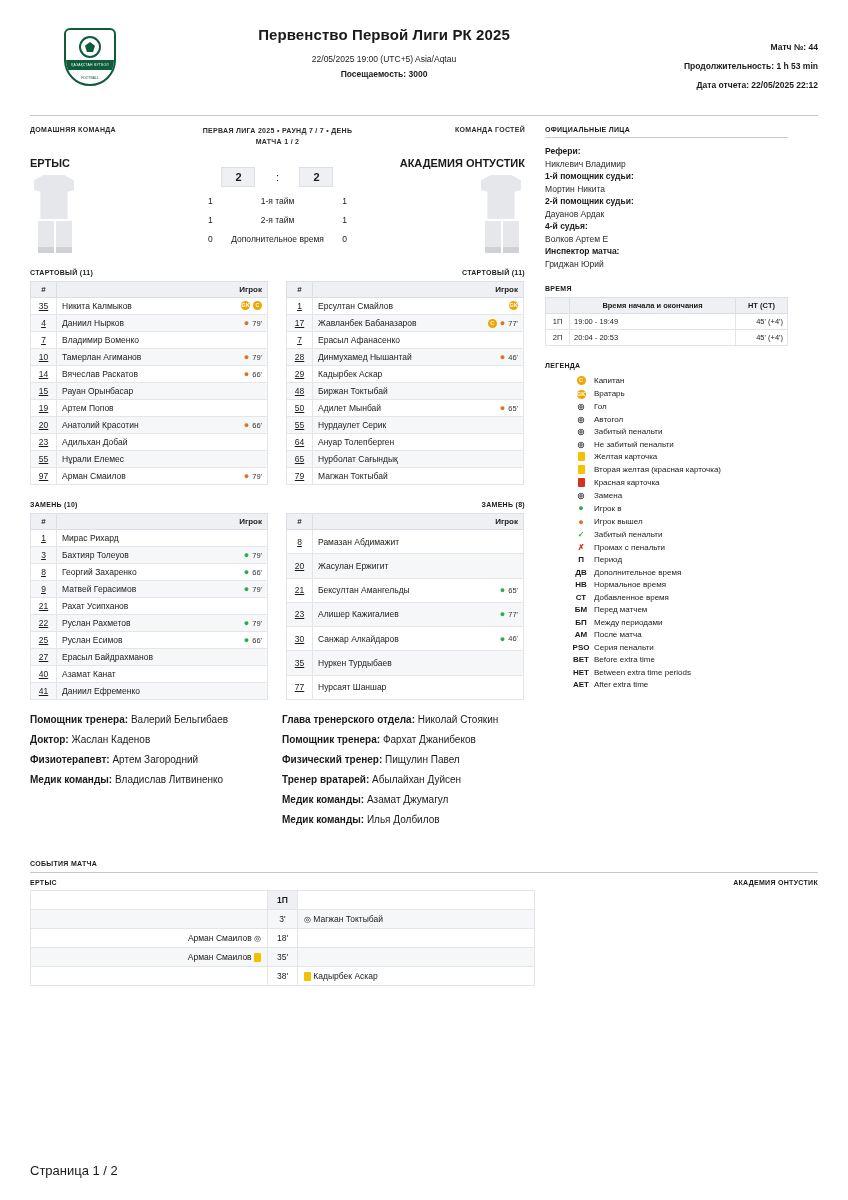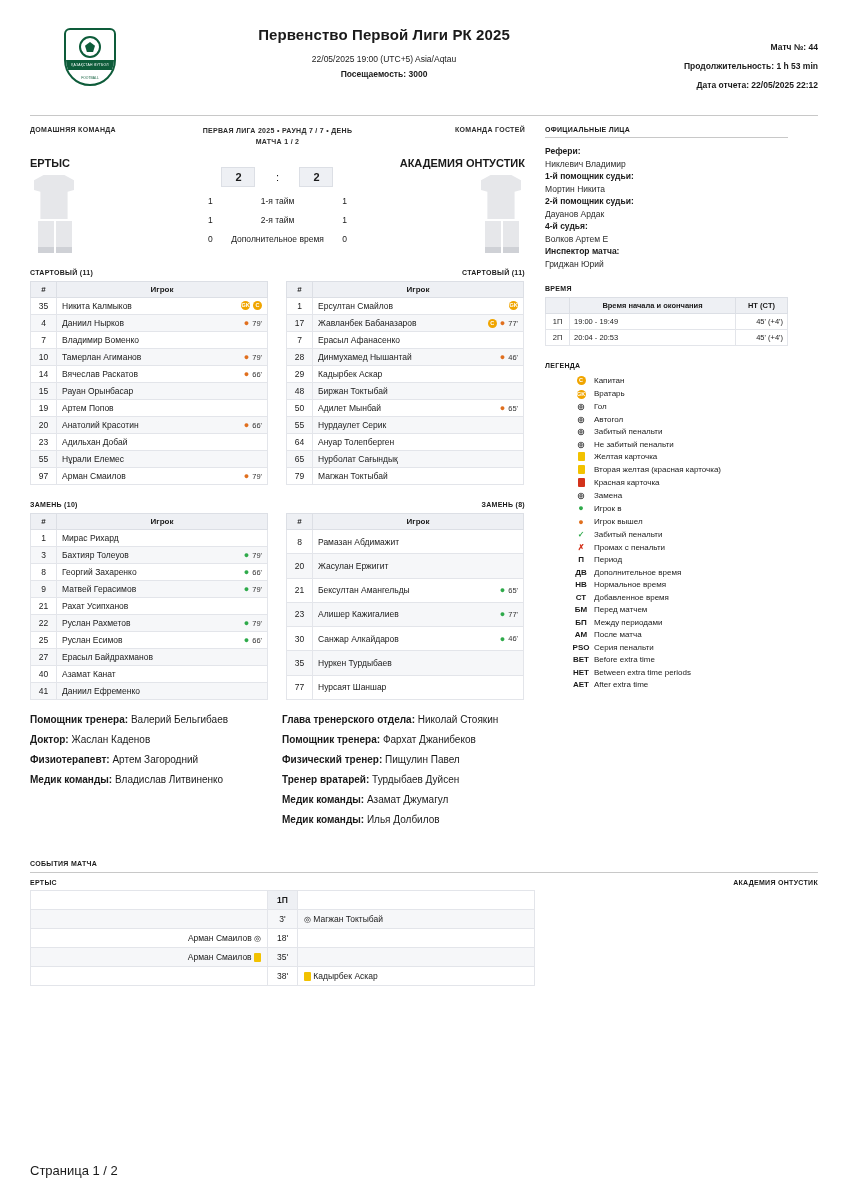--- a/index.html
+++ b/index.html
@@ -92,25 +92,25 @@
   .kit .sockL, .kit .sockR { position:absolute; top:72px; width:16px; height:6px; background:#cfd1d6; }
   .kit .sockL{ left:8px; } .kit .sockR{ left:26px; }
   .kit.rightkit { margin-left:auto; }
 
   
   .sec-label { display:flex; justify-content:space-between; font-size:7px; font-weight:bold; letter-spacing:.3px; margin-top: 16px; }
   .tables { display:flex; gap:18px; margin-top:5px; }
   table.pl { width: 238px; border-collapse: collapse; font-size: 8.5px; }
   table.pl th {
     background:#eef0f4; border:1px solid #dcdfe5; font-size:8px; font-weight:bold;
-    padding: 3px 5px; text-align:center;
+    padding: 3px 5px; text-align:right;
   }
   table.pl th.num { width: 26px; text-align:center; }
   table.pl td { border:1px solid #e3e5ea; padding: 3px 5px; height: 17px; vertical-align: middle; }
-  table.pl td.num { width:26px; text-align:center; }
+  table.pl td.num { width:26px; text-align:center;text-decoration:underline; }
   table.pl tr:nth-child(even) td { background:#f6f7f9; }
   table.pl td.nm { position: relative; }
   .badges { float:right; display:flex; align-items:center; gap:3px; }
   .b {
     display:inline-block; width:9px; height:9px; border-radius:50%;
     font-size:5.5px; line-height:9px; text-align:center; color:#fff; font-weight:bold;
   }
   .b.c { background:#f0a500; }
   .b.gk { background:#f0a500; }
   .mini { font-size:7.5px; color:#333; }
@@ -670,21 +670,21 @@
     <div class="s-col">
         <div class="line"><span class="k">Помощник тренера:</span> <span>Валерий Бельгибаев</span></div>
         <div class="line"><span class="k">Доктор:</span> <span>Жаслан Каденов</span></div>
         <div class="line"><span class="k">Физиотерапевт:</span> <span>Артем Загородний</span></div>
         <div class="line"><span class="k">Медик команды:</span> <span>Владислав Литвиненко</span></div>
       </div>
     <div class="s-col">
         <div class="line"><span class="k">Глава тренерского отдела:</span> <span>Николай Стоякин</span></div>
         <div class="line"><span class="k">Помощник тренера:</span> <span>Фархат Джанибеков</span></div>
         <div class="line"><span class="k">Физический тренер:</span> <span>Пищулин Павел</span></div>
-        <div class="line"><span class="k">Тренер вратарей:</span> <span>Турдыбаев Дуйсен</span></div>
+        <div class="line"><span class="k">Тренер вратарей:</span> <span>Абылайхан Дуйсен</span></div>
         <div class="line"><span class="k">Медик команды:</span> <span>Азамат Джумагул</span></div>
         <div class="line"><span class="k">Медик команды:</span> <span>Илья Долбилов</span></div>
       </div>
   </div>
 
   <div class="ev-title">СОБЫТИЯ МАТЧА</div>
   <hr class="ev-hr">
   <div class="ev-teams">
     <span>ЕРТЫС</span>
     <span>АКАДЕМИЯ ОНТУСТИК</span>

